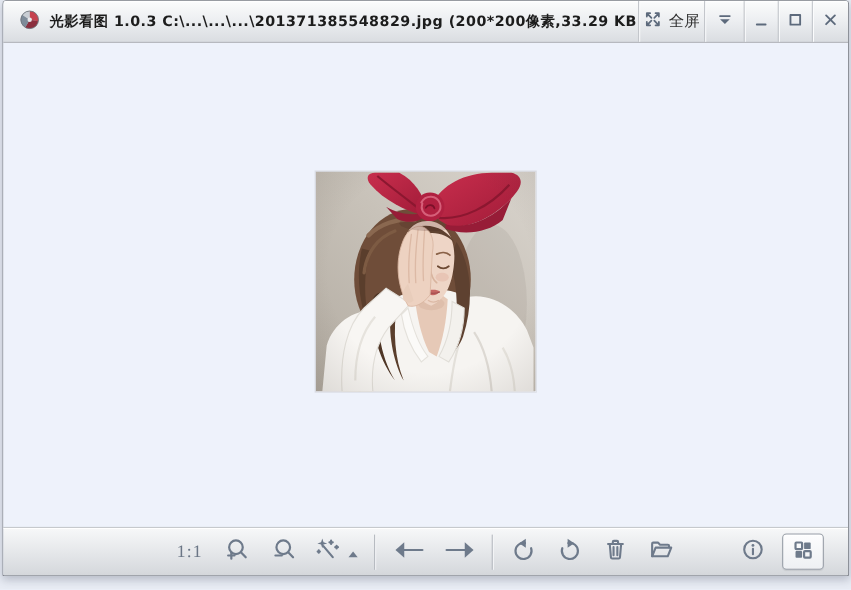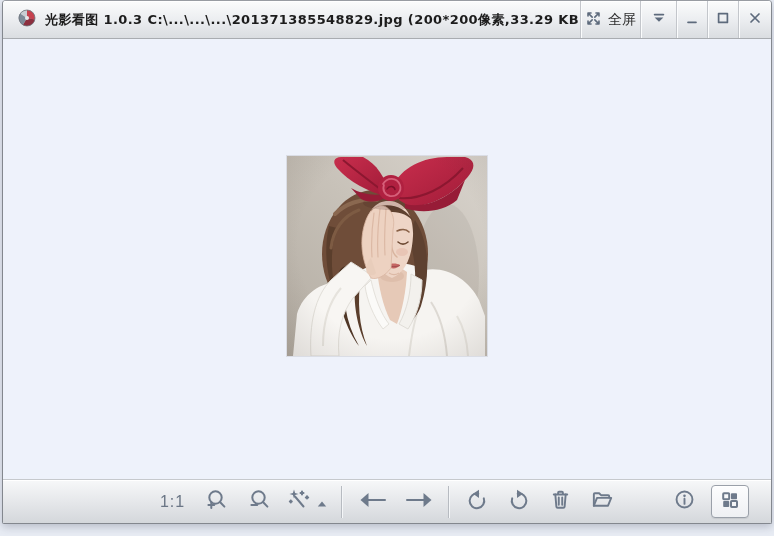--- a/index.html
+++ b/index.html
@@ -56,21 +56,21 @@
     border-top:1px solid #c6c9cd;
     box-shadow:inset 0 1px 0 #ffffff;
     display:flex; align-items:center; justify-content:center;
   }
   .tools-main { display:flex; align-items:center; }
   .tool-btn {
     display:flex; align-items:center; justify-content:center;
     cursor:default;
   }
   .ratio-label {
-    font-family:Liberation Sans, sans-serif;
+    font-family:Liberation Serif, serif;
     font-size:16px; color:#6b7686; letter-spacing:1px; margin-right:20px;
   }
   .gap16 { margin-right:16px; } .gap18 { margin-right:18px; } .gap20 { margin-right:20px; }
   .tool-sep {
     width:1px; height:32px; background:#b7bbc1;
     box-shadow:1px 0 0 #f4f6f8; margin:0 16px 0 14px;
   }
   .wand-wrap { display:flex; align-items:flex-end; gap:5px; }
   .tools-right { position:absolute; right:22px; top:0; height:100%; display:flex; align-items:center; gap:15px; }
   .grid-btn {

